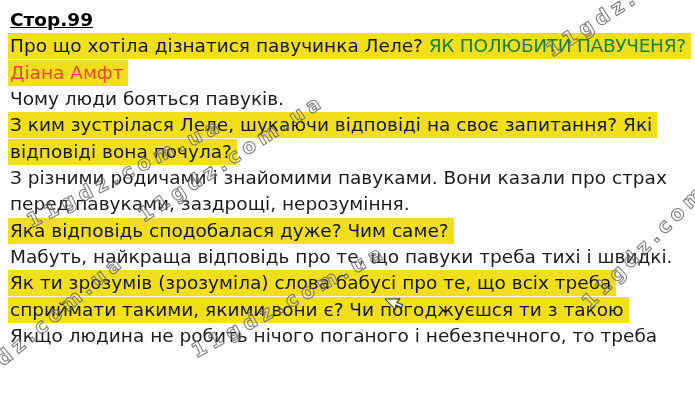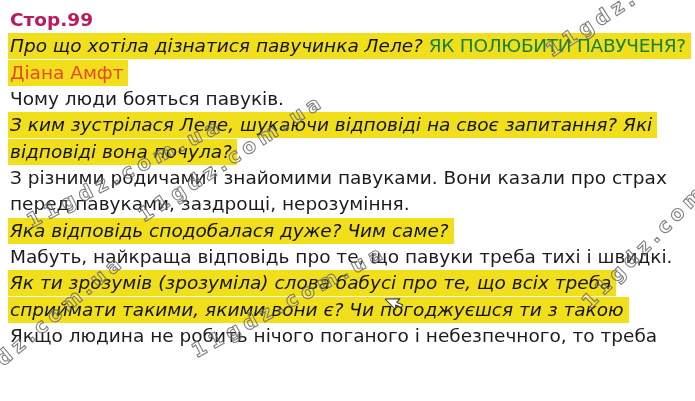--- a/index.html
+++ b/index.html
@@ -6,23 +6,23 @@
   body{
     width:695px;height:401px;overflow:hidden;position:relative;
     background:#ffffff;
     font-family:"DejaVu Sans","Liberation Sans",sans-serif;
   }
   .content{position:absolute;left:10px;top:7px;width:685px;}
   .line{
     font-size:18.5px;line-height:26.35px;height:26.35px;
     white-space:pre;color:#1c1c1c;
   }
-  .title span{font-weight:bold;color:#be185d;}
+  .title span{font-weight:bold;color:#000000;text-decoration:underline;}
   .hl{background:#f2df1b;padding:2px 5px 3px 2px;margin-left:-2px;}
-  .qi{font-style:italic;color:#141414;}
+  .qi{color:#141414;}
   .qred{color:#15803d;letter-spacing:-0.3px;}
   .redtxt{color:#e8482a;}
   
   .wm{
     position:absolute;white-space:nowrap;pointer-events:none;
     font-family:"DejaVu Sans",sans-serif;
     font-size:20px;font-weight:700;letter-spacing:5px;
     color:rgba(255,255,255,0.12);
     -webkit-text-stroke:1.1px rgba(105,105,105,0.9);
     transform-origin:left center;opacity:.95;z-index:5;

